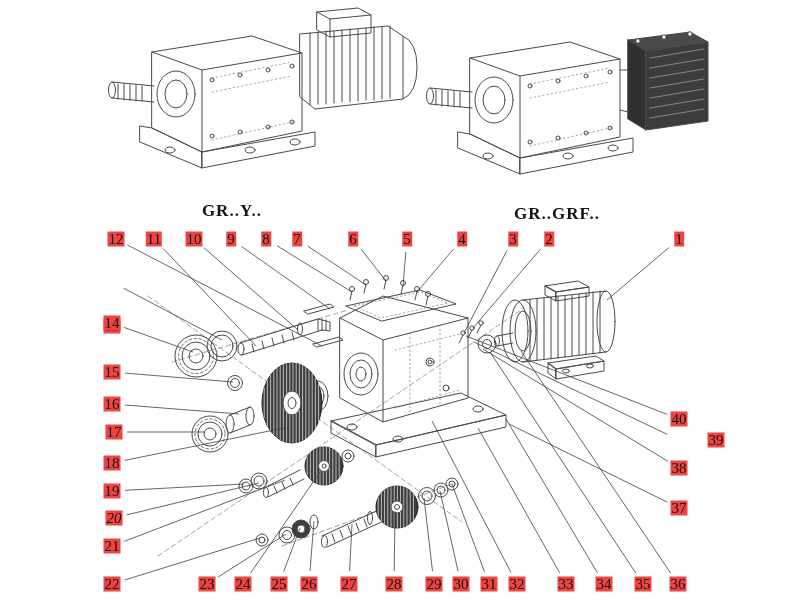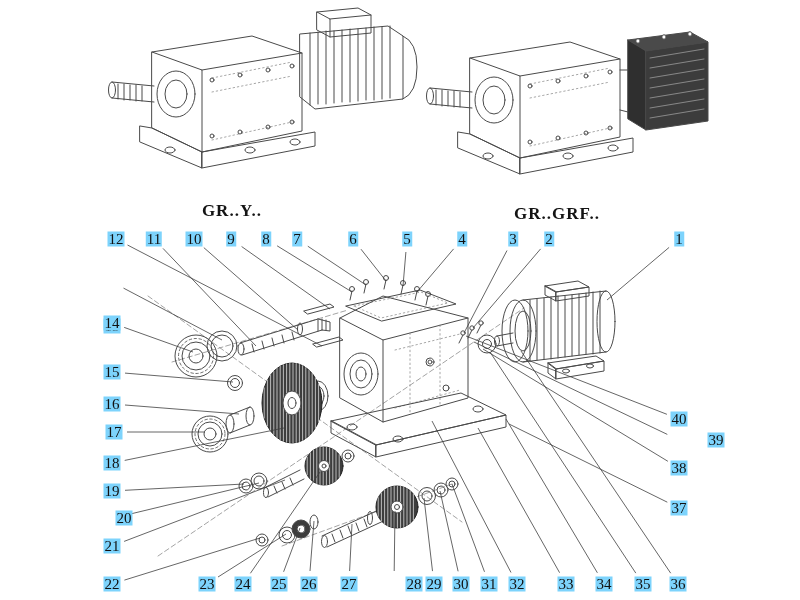--- a/index.html
+++ b/index.html
@@ -25,21 +25,21 @@
   .title {
     position:absolute; transform:translate(-50%,-50%);
     font-family:"Liberation Serif", serif;
     font-weight:bold; font-size:17px; letter-spacing:1px; color:#141414;
     white-space:nowrap;
   }
   #callouts { position:absolute; inset:0; }
   .callout {
     position:absolute; transform:translate(-50%,-50%);
     font-family:"Liberation Serif", serif;
-    font-size:15px; color:#111; background:#7dd3fc; padding:0 1px;
+    font-size:15px; color:#111; background:#ef4444; padding:0 1px;
     line-height:1; white-space:nowrap;
   }
 </style>
 </head>
 <body>
 
 <div id="canvas">
 
 <svg id="diagram-svg" width="800" height="600" viewBox="0 0 800 600">
 
@@ -407,29 +407,29 @@
       <span class="callout" style="left: 513px; top: 239px;">3</span>
       <span class="callout" style="left: 549px; top: 239px;">2</span>
       <span class="callout" style="left: 679px; top: 239px;">1</span>
       <span class="callout" style="left: 112px; top: 282px; margin-top: 44px;">13</span>
       <span class="callout" style="left: 112px; top: 323px;">14</span>
       <span class="callout" style="left: 112px; top: 372px;">15</span>
       <span class="callout" style="left: 112px; top: 404px;">16</span>
       <span class="callout" style="left: 114px; top: 432px;">17</span>
       <span class="callout" style="left: 112px; top: 463px;">18</span>
       <span class="callout" style="left: 112px; top: 491px;">19</span>
-      <span class="callout" style="left: 124px; top: 518px;">20</span>
+      <span class="callout" style="left: 114px; top: 518px; font-style: italic;">20</span>
       <span class="callout" style="left: 112px; top: 546px;">21</span>
       <span class="callout" style="left: 112px; top: 584px;">22</span>
       <span class="callout" style="left: 207px; top: 584px;">23</span>
       <span class="callout" style="left: 243px; top: 584px;">24</span>
       <span class="callout" style="left: 279px; top: 584px;">25</span>
       <span class="callout" style="left: 309px; top: 584px;">26</span>
       <span class="callout" style="left: 349px; top: 584px;">27</span>
-      <span class="callout" style="left: 394px; top: 584px; margin-left: 20px;">28</span>
+      <span class="callout" style="left: 394px; top: 584px;">28</span>
       <span class="callout" style="left: 434px; top: 584px;">29</span>
       <span class="callout" style="left: 461px; top: 584px;">30</span>
       <span class="callout" style="left: 489px; top: 584px;">31</span>
       <span class="callout" style="left: 517px; top: 584px;">32</span>
       <span class="callout" style="left: 566px; top: 584px;">33</span>
       <span class="callout" style="left: 604px; top: 584px;">34</span>
       <span class="callout" style="left: 643px; top: 584px;">35</span>
       <span class="callout" style="left: 678px; top: 584px;">36</span>
       <span class="callout" style="left: 679px; top: 508px;">37</span>
       <span class="callout" style="left: 679px; top: 468px;">38</span>

